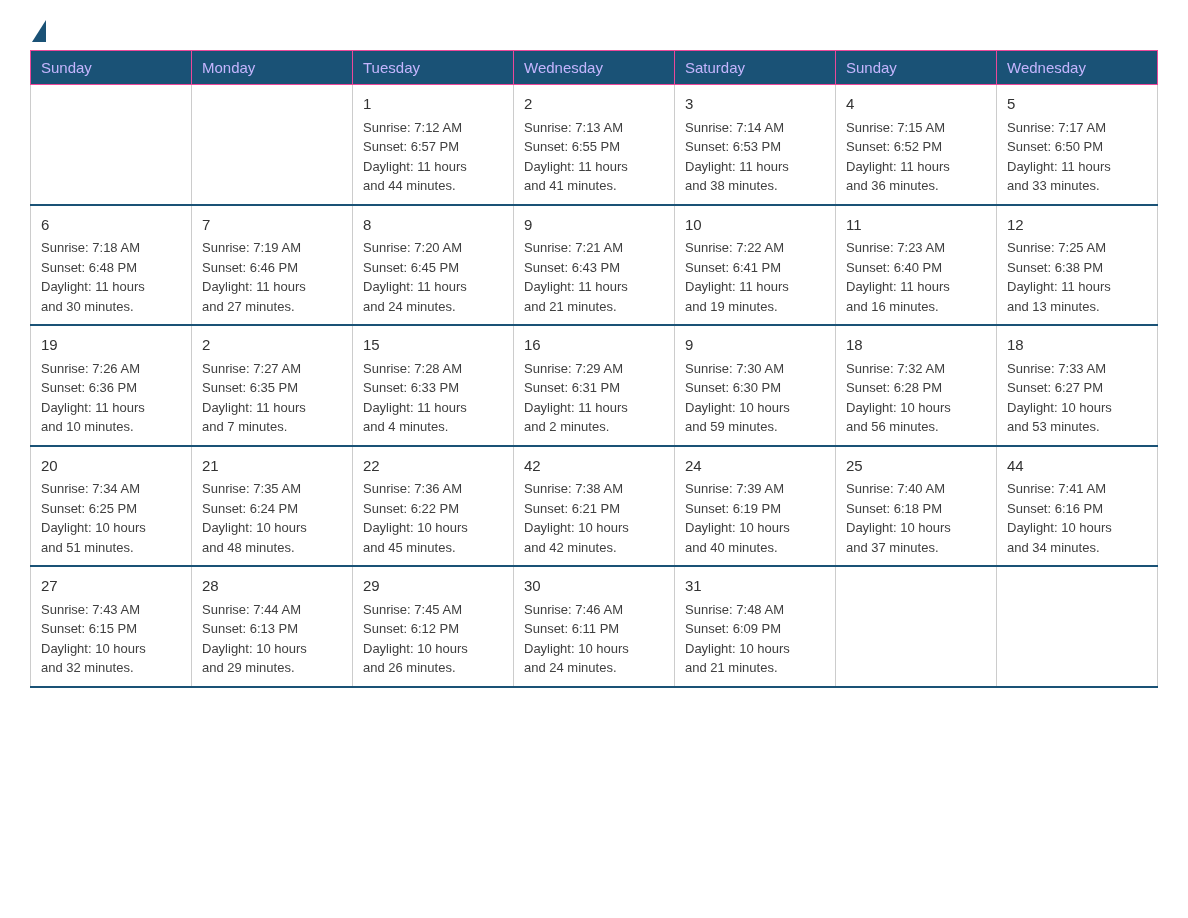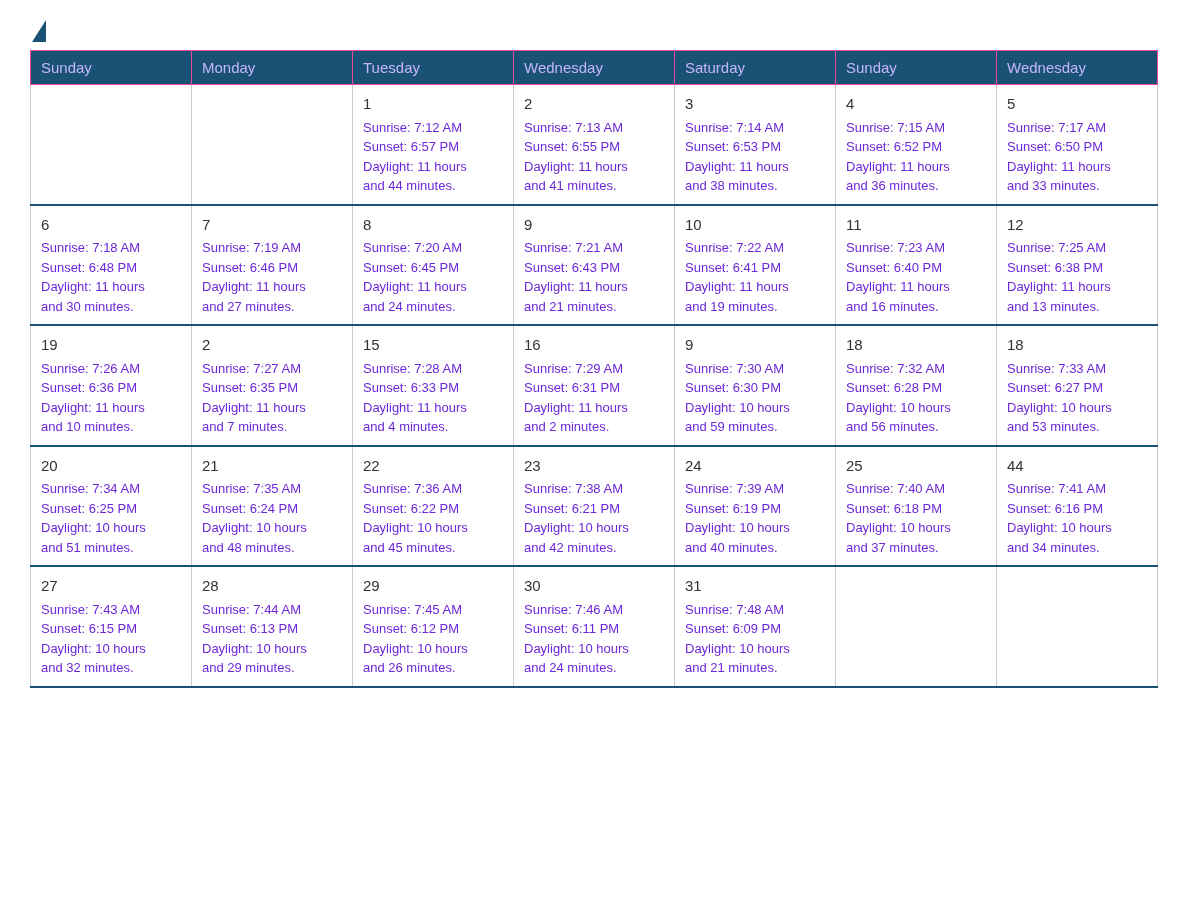--- a/index.html
+++ b/index.html
@@ -85,21 +85,21 @@
       border-bottom: 2px solid #1a5276;
     }
     .day-num {
       font-size: 15px;
       font-weight: normal;
       display: block;
       margin-bottom: 2px;
     }
     .day-info {
       font-size: 13px;
-      color: #6d28d9;
+      color: #404040;
     }
     .empty-cell {
       background: #fff;
     }
   </style>
 </head>
 <body>
 
 <div class="header">
   <div class="logo">
@@ -219,21 +219,21 @@
         </td>
         <td>
           <span class="day-num">21</span>
           <div class="day-info">Sunrise: 7:35 AM<br>Sunset: 6:24 PM<br>Daylight: 10 hours<br>and 48 minutes.</div>
         </td>
         <td>
           <span class="day-num">22</span>
           <div class="day-info">Sunrise: 7:36 AM<br>Sunset: 6:22 PM<br>Daylight: 10 hours<br>and 45 minutes.</div>
         </td>
         <td>
-          <span class="day-num">23</span>
+          <span class="day-num">42</span>
           <div class="day-info">Sunrise: 7:38 AM<br>Sunset: 6:21 PM<br>Daylight: 10 hours<br>and 42 minutes.</div>
         </td>
         <td>
           <span class="day-num">24</span>
           <div class="day-info">Sunrise: 7:39 AM<br>Sunset: 6:19 PM<br>Daylight: 10 hours<br>and 40 minutes.</div>
         </td>
         <td>
           <span class="day-num">25</span>
           <div class="day-info">Sunrise: 7:40 AM<br>Sunset: 6:18 PM<br>Daylight: 10 hours<br>and 37 minutes.</div>
         </td>

